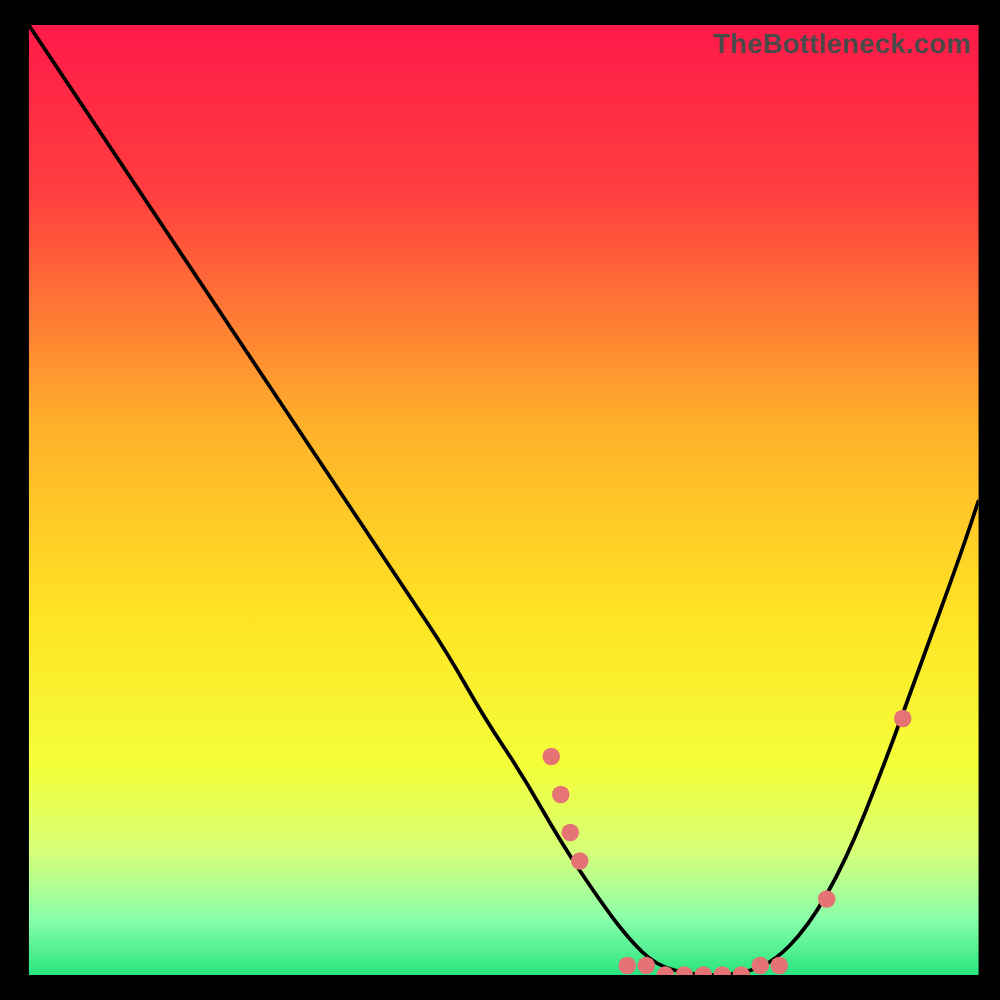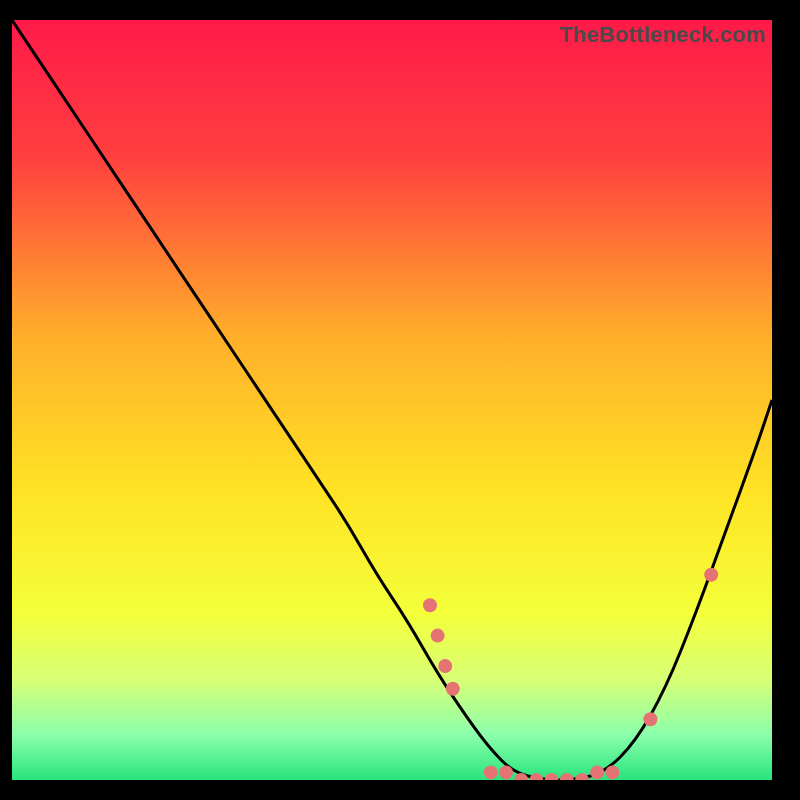--- a/index.html
+++ b/index.html
@@ -6,21 +6,21 @@
     margin: 0;
     padding: 0;
     width: 800px;
     height: 800px;
     background: #000;
     overflow: hidden;
     font-family: Arial, Helvetica, sans-serif;
   }
   .frame {
     position: absolute;
-    left: 12px;
+    left: 23px;
     top: 20px;
     width: 760px;
     height: 760px;
     background: #000;
   }
   .plot-area {
     position: absolute;
     left: 0;
     top: 0;
     width: 760px;

